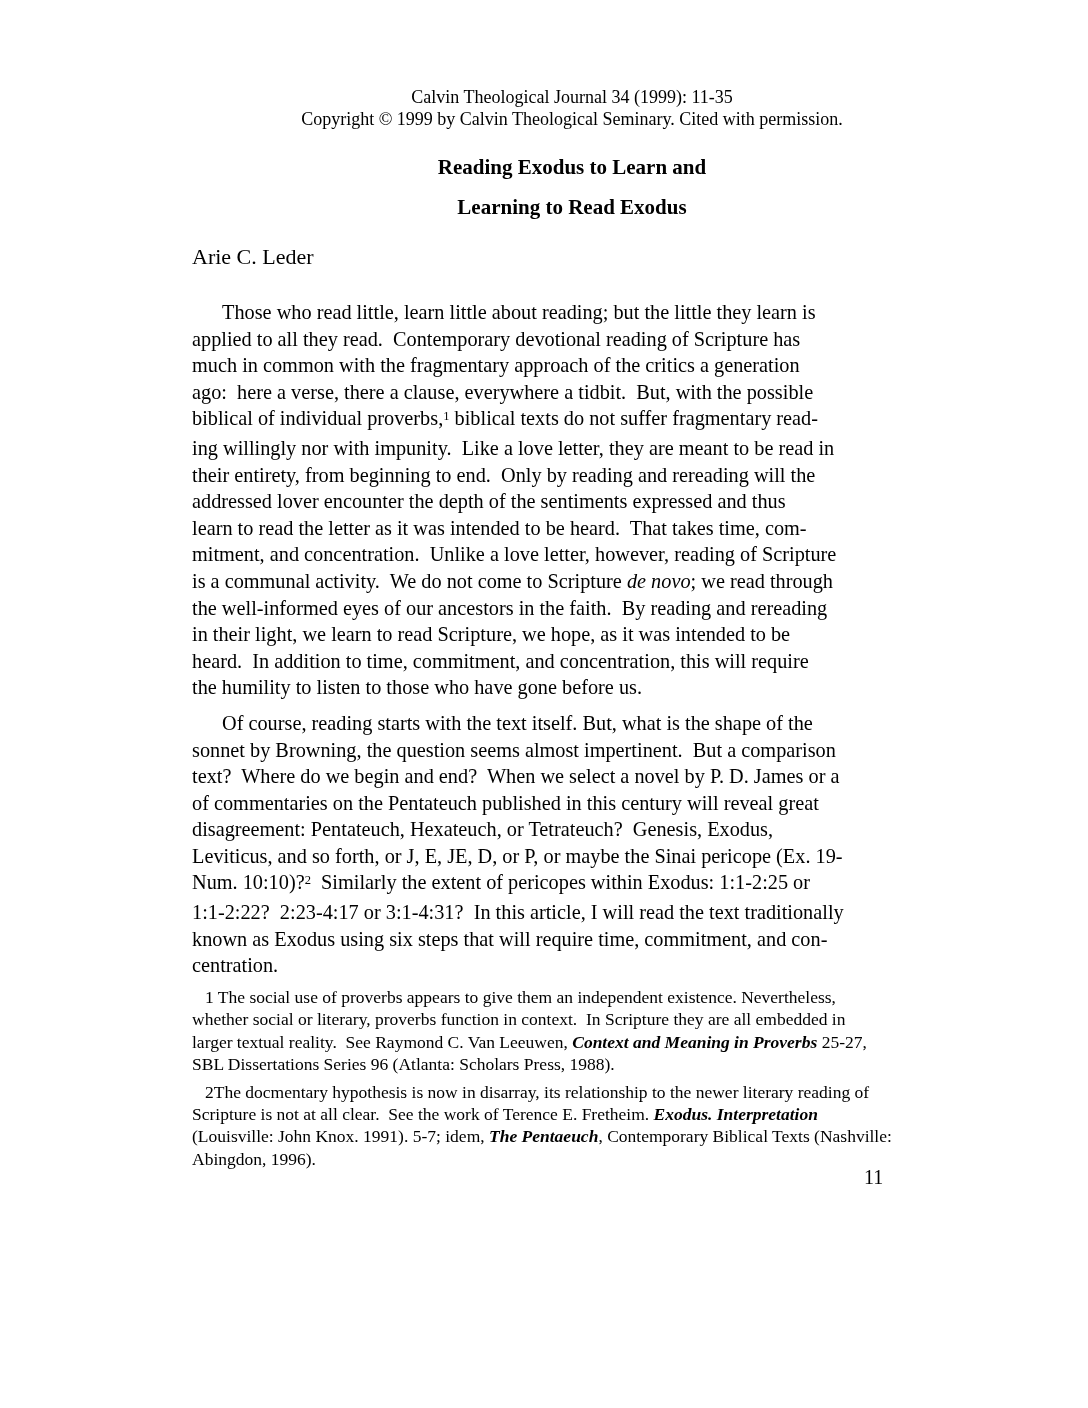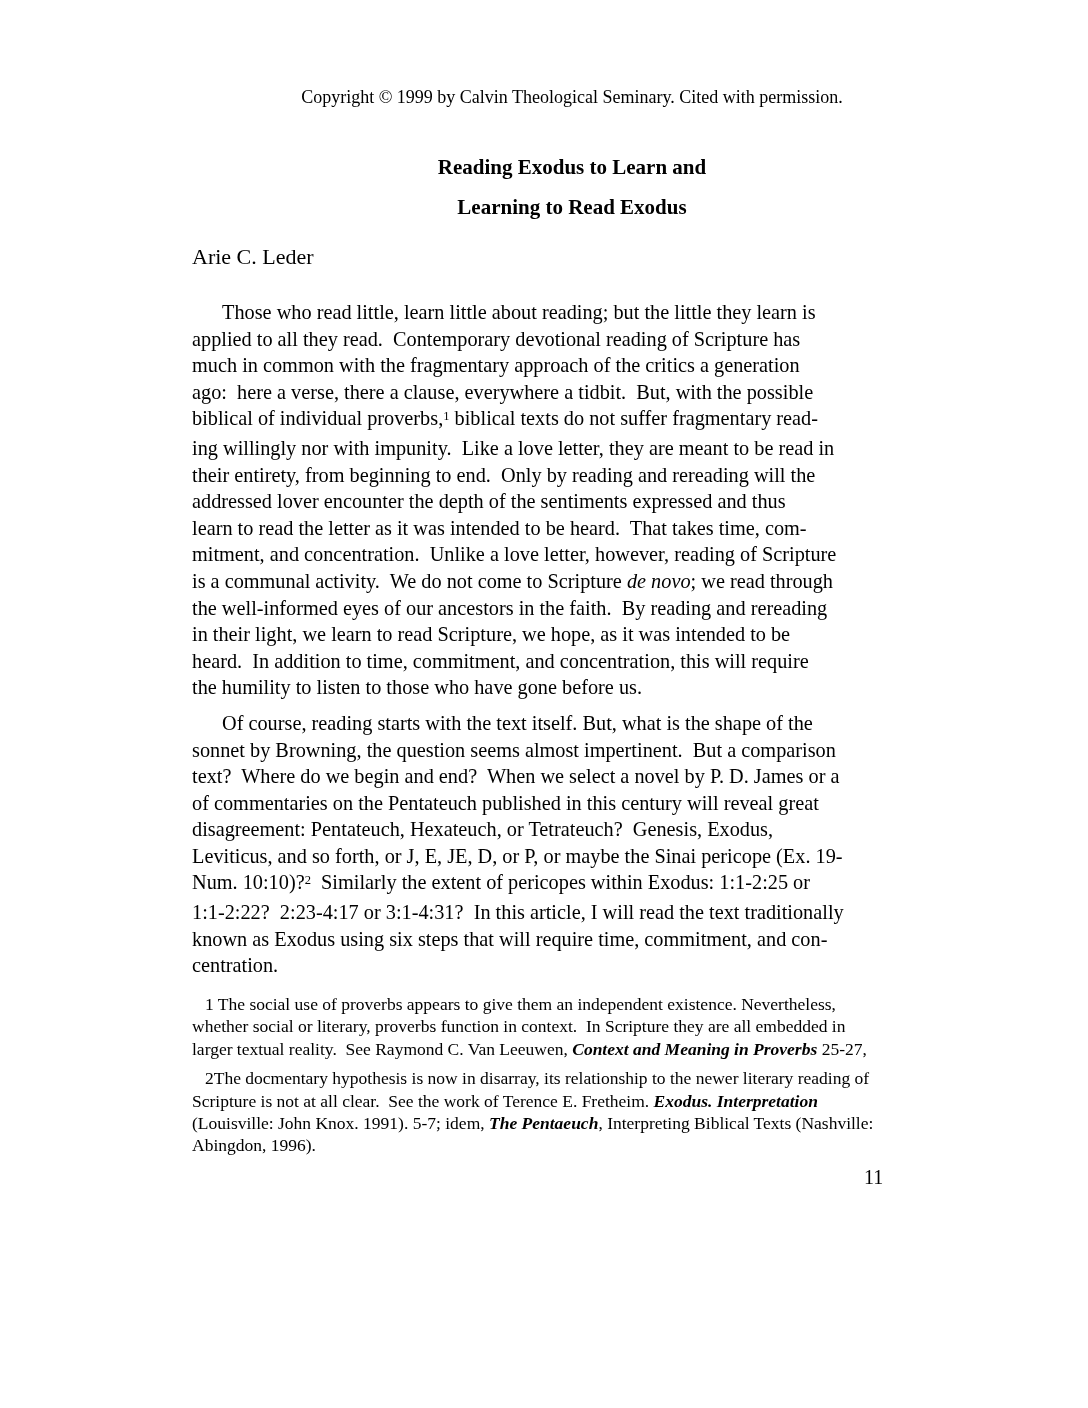--- a/index.html
+++ b/index.html
@@ -40,38 +40,39 @@
     line-height: 26.6px;
   }
   .body-paragraph .line:first-child { text-indent: 30px; }
   .para-2 { margin-top: 9px; }
   .footnotes {
     position: absolute;
     top: 986px; left: 192px; width: 800px;
     font-size: 17.5px;
     line-height: 22.4px;
   }
-  .footnote .line:first-child { text-indent: 13px; margin-top: 7px; }
+  .footnote .line:first-child { text-indent: 13px; }
   .fn-2 { margin-top: 5px; }
   .line { white-space: pre; }
   .seg-i  { font-style: italic; }
   .seg-bi { font-style: italic; font-weight: bold; }
   .seg-sup { font-size: 0.62em; position: relative; top: -0.45em; }
   .page-number {
     position: absolute;
     top: 1166px; left: 864px;
     font-size: 20px;
   }
 </style>
 </head>
 <body>
 
 <div class="page">
 
   <div class="header">
+    <div class="header-line">Calvin Theological Journal 34 (1999): 11-35</div>
     <div class="header-line">Copyright © 1999 by Calvin Theological Seminary. Cited with permission.</div>
   </div>
 
   <div class="title-block">
     <div>Reading Exodus to Learn and</div>
     <div>Learning to Read Exodus</div>
   </div>
 
   <div class="author">Arie C. Leder</div>
 
@@ -105,24 +106,25 @@
         <div class="line"><span>known as Exodus using six steps that will require time, commitment, and con-</span></div>
         <div class="line"><span>centration.</span></div>
       </div>
   </div>
 
   <div class="footnotes">
     <div class="footnote">
         <div class="line"><span>1 The social use of proverbs appears to give them an independent existence. Nevertheless,</span></div>
         <div class="line"><span>whether social or literary, proverbs function in context.  In Scripture they are all embedded in</span></div>
         <div class="line"><span>larger textual reality.  See Raymond C. Van Leeuwen, </span><span class="seg-bi">Context and Meaning in Proverbs</span><span> 25-27,</span></div>
+        <div class="line"><span>SBL Dissertations Series 96 (Atlanta: Scholars Press, 1988).</span></div>
       </div>
     <div class="footnote fn-2">
         <div class="line"><span>2The docmentary hypothesis is now in disarray, its relationship to the newer literary reading of</span></div>
         <div class="line"><span>Scripture is not at all clear.  See the work of Terence E. Fretheim. </span><span class="seg-bi">Exodus. Interpretation</span></div>
-        <div class="line"><span>(Louisville: John Knox. 1991). 5-7; idem, </span><span class="seg-bi">The Pentaeuch</span><span>, Interpreting Biblical Texts (Nashville:</span></div>
+        <div class="line"><span>(Louisville: John Knox. 1991). 5-7; idem, </span><span class="seg-bi">The Pentaeuch</span><span>, Contemporary Biblical Texts (Nashville:</span></div>
         <div class="line"><span>Abingdon, 1996).</span></div>
       </div>
   </div>
 
   <div class="page-number">11</div>
 
 </div>
 
 </body></html>

